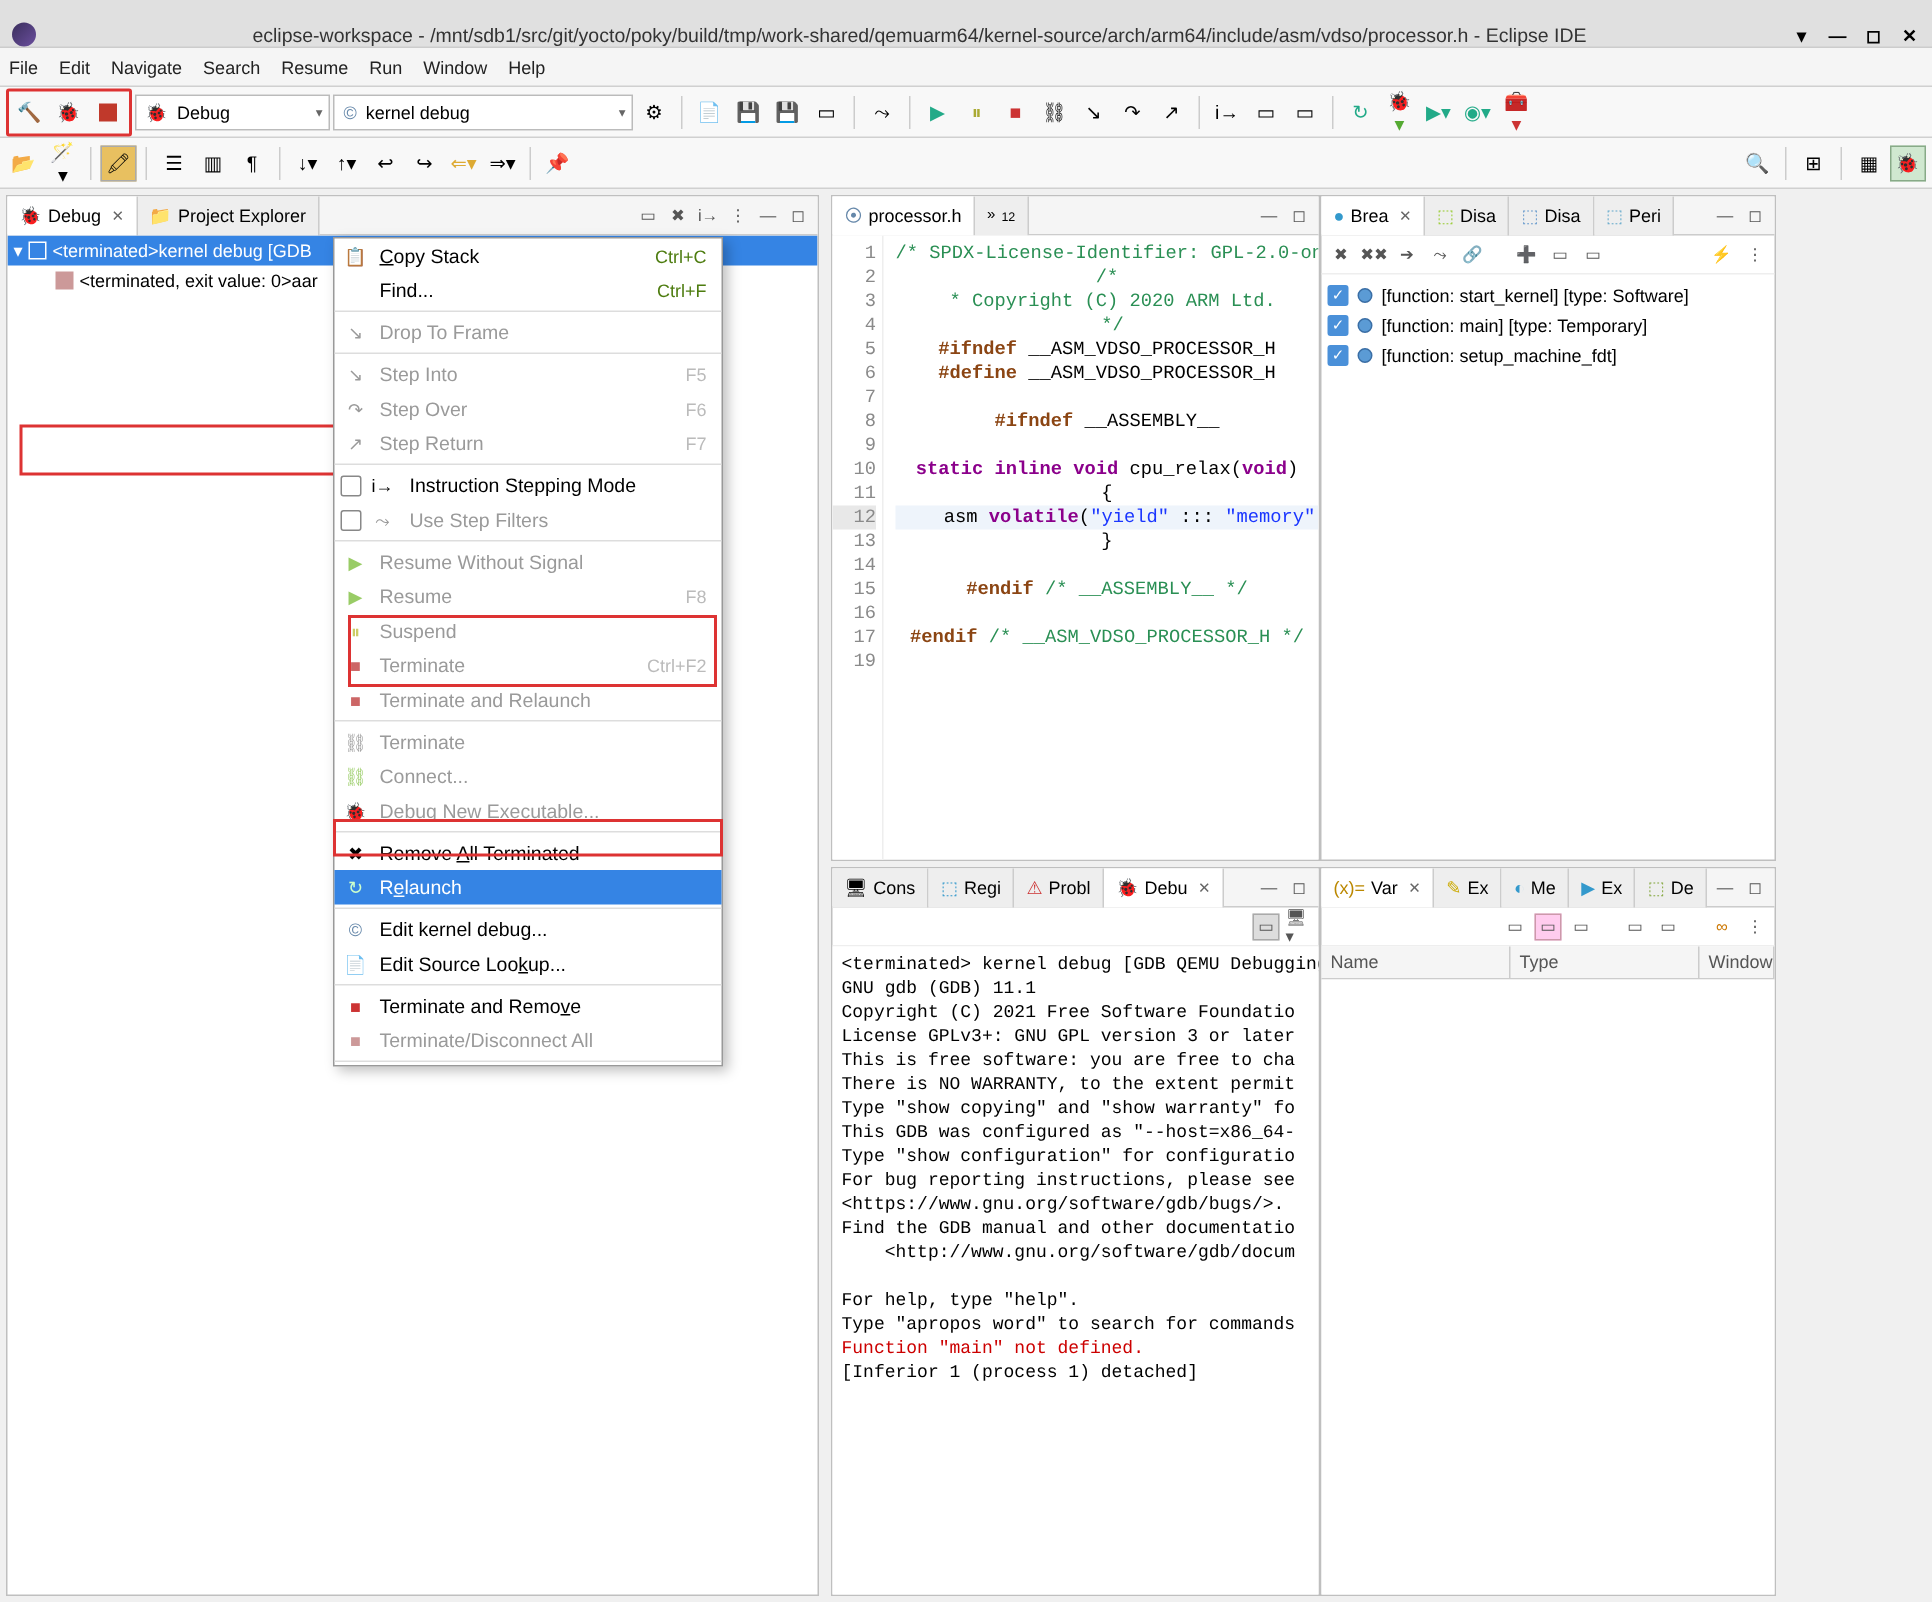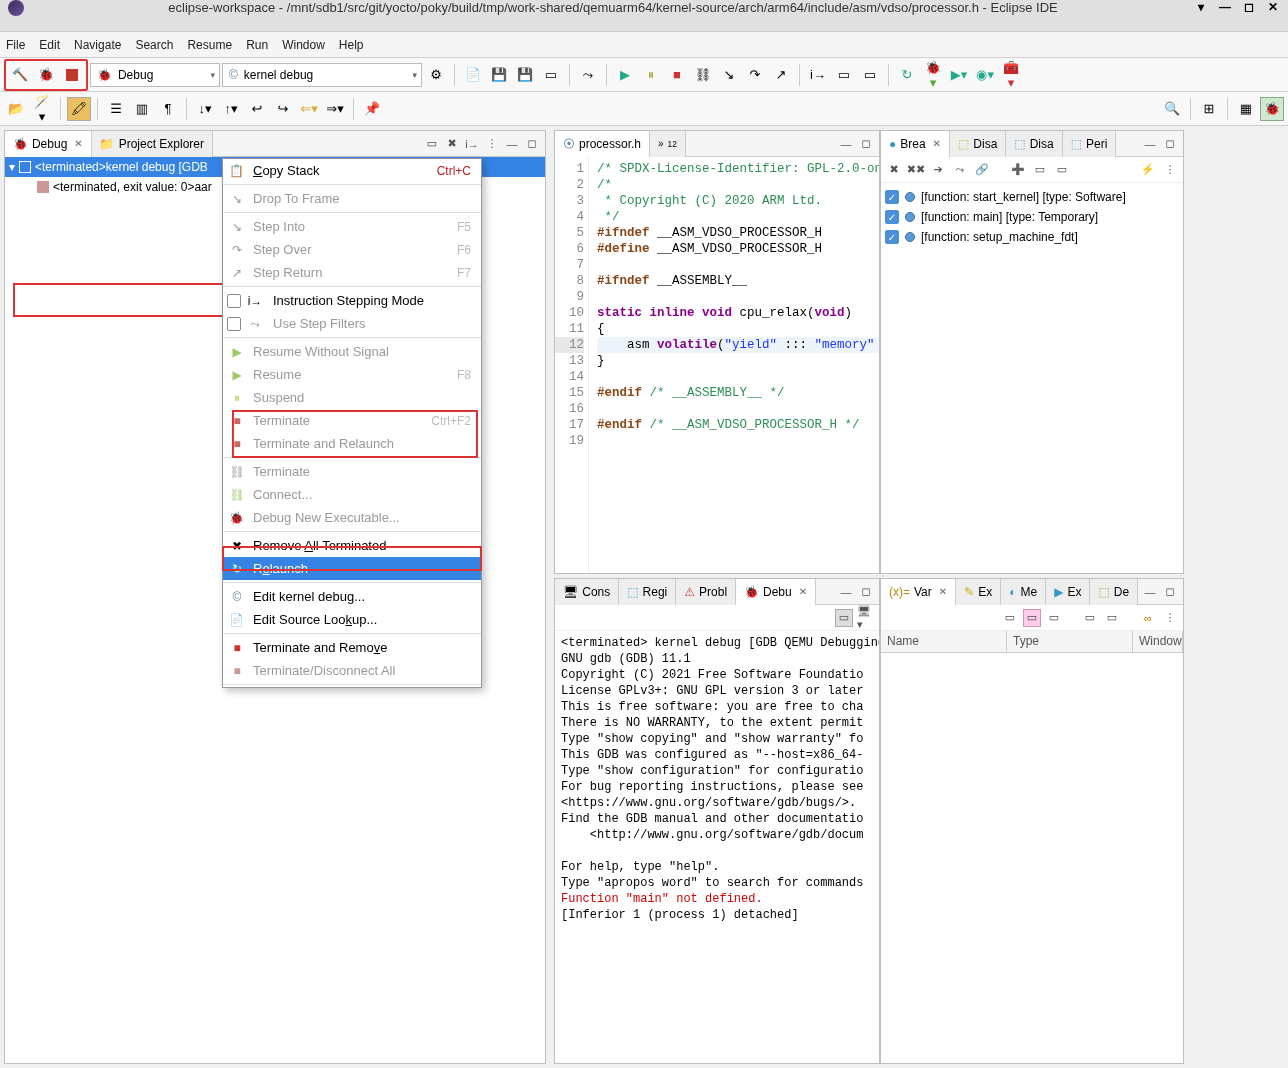--- a/index.html
+++ b/index.html
@@ -1,17 +1,17 @@
 <!DOCTYPE html>
 <html><head>
 <meta charset="utf-8">
 <style>
 * { box-sizing: border-box; margin: 0; padding: 0; }
 body { font-family: "Segoe UI", Arial, sans-serif; font-size: 12px; background: #f0f0f0; width: 1288px; height: 1068px; overflow: hidden; color: #000; }
-.titlebar { height: 32px; background: #e0e0e0; display: flex; align-items: flex-start; padding: 0 8px; border-bottom: 1px solid #ccc; }
+.titlebar { height: 32px; background: #e0e0e0; display: flex; align-items: flex-end; padding: 0 8px; border-bottom: 1px solid #ccc; }
 .titlebar .logo { width: 16px; height: 16px; border-radius: 50%; background: linear-gradient(135deg,#3a2e5c,#6b4f9e); margin-right: 8px; }
 .titlebar .title { flex: 1; text-align: center; font-size: 13px; color: #333; }
 .titlebar .win-ctrl { display: flex; gap: 10px; }
 .titlebar .win-ctrl span { width: 14px; text-align: center; font-weight: bold; cursor: pointer; }
 .menubar { height: 26px; background: #f5f5f5; display: flex; align-items: center; padding: 0 6px; border-bottom: 1px solid #d0d0d0; gap: 14px; }
 .menubar span { cursor: pointer; color: #222; }
 .toolbar { height: 34px; background: #f8f8f8; display: flex; align-items: center; padding: 2px 4px; border-bottom: 1px solid #d0d0d0; gap: 2px; }
 .toolbar-row2 { height: 34px; background: #f8f8f8; display: flex; align-items: center; padding: 2px 4px; border-bottom: 1px solid #d0d0d0; gap: 2px; }
 .tbtn { width: 24px; height: 24px; display: inline-flex; align-items: center; justify-content: center; border: 1px solid transparent; background: transparent; cursor: pointer; font-size: 13px; }
 .tsep { width: 1px; height: 22px; background: #ccc; margin: 0 4px; }
@@ -30,29 +30,29 @@
 .mid-col { width: 330px; display: flex; flex-direction: column; padding: 4px 0 4px 4px; gap: 4px; }
 .right-col { width: 308px; display: flex; flex-direction: column; padding: 4px 4px 4px 0; gap: 4px; }
 .debug-tree { flex: 1; overflow: hidden; font-size: 12px; }
 .tree-row { height: 20px; display: flex; align-items: center; padding: 0 4px; gap: 4px; white-space: nowrap; }
 .tree-row.selected { background: #3584e4; color: #fff; }
 .tree-row.child { padding-left: 32px; }
 .context-menu { position: absolute; left: 222px; top: 158px; width: 260px; background: #fff; border: 1px solid #999; box-shadow: 3px 3px 8px rgba(0,0,0,0.25); z-index: 1000; font-size: 13px; }
 .cm-item { height: 23px; display: flex; align-items: center; padding: 0 10px 0 30px; position: relative; cursor: pointer; }
 .cm-item.disabled { color: #9a9a9a; cursor: default; }
 .cm-item.highlighted { background: #3584e4; color: #fff; }
-.cm-item .shortcut { margin-left: auto; font-size: 12px; color: #b91c1c; }
+.cm-item .shortcut { margin-left: auto; font-size: 12px; color: #4d7c0f; }
 .cm-item.disabled .shortcut { color: #bbb; }
 .cm-sep { height: 1px; background: #ddd; margin: 2px 0; }
 .cm-icon { position: absolute; left: 6px; width: 16px; text-align: center; font-size: 12px; }
 .cm-check { position: absolute; left: 4px; width: 14px; height: 14px; border: 1px solid #888; border-radius: 2px; background: #fff; }
 .editor { flex: 1; display: flex; font-family: 'Courier New', monospace; font-size: 12.5px; overflow: hidden; background: #fff; }
 .gutter { width: 34px; background: #fff; border-right: 1px solid #eee; text-align: right; padding: 4px 4px 0 0; color: #8a8a8a; line-height: 16px; }
 .gutter .cur { background: #e8e8e8; }
-.code { flex: 1; padding: 4px 0 0 8px; white-space: pre; line-height: 16px; overflow: hidden; }
+.code { flex: 1; padding: 4px 0 0 8px; white-space: pre; line-height: 16px; overflow: hidden; text-align: center; }
 .kw-pre { color: #8b4513; font-weight: bold; }
 .cmt { color: #2a8f54; }
 .kw { color: #8b008b; font-weight: bold; }
 .str { color: #1a36ff; }
 .fn { color: #000; }
 .console { flex: 1; font-family: 'Courier New', monospace; font-size: 12px; line-height: 16px; padding: 4px 6px; overflow: hidden; white-space: pre; background: #fff; }
 .console .err { color: #c00; }
 .bp-list { padding: 4px; font-size: 12px; }
 .bp-row { display: flex; align-items: center; gap: 6px; height: 20px; }
 .bp-check { width: 14px; height: 14px; border: 1px solid #4a90d9; border-radius: 2px; background: #4a90d9; display: inline-flex; align-items: center; justify-content: center; color: #fff; font-size: 10px; }
@@ -408,20 +408,24 @@
     </div>
   </div>
 </div>
 
 <div class="context-menu">
   <div class="cm-item">
       <span class="cm-icon">📋</span>
       <span><u>C</u>opy Stack</span>
       <span class="shortcut">Ctrl+C</span>
     </div>
+  <div class="cm-item">
+      <span>Find...</span>
+      <span class="shortcut">Ctrl+F</span>
+    </div>
   <div class="cm-sep"></div>
   <div class="cm-item disabled">
       <span class="cm-icon">↘</span>
       <span>Drop To Frame</span>
     </div>
   <div class="cm-sep"></div>
   <div class="cm-item disabled">
       <span class="cm-icon">↘</span>
       <span>Step Into</span>
       <span class="shortcut">F5</span>

